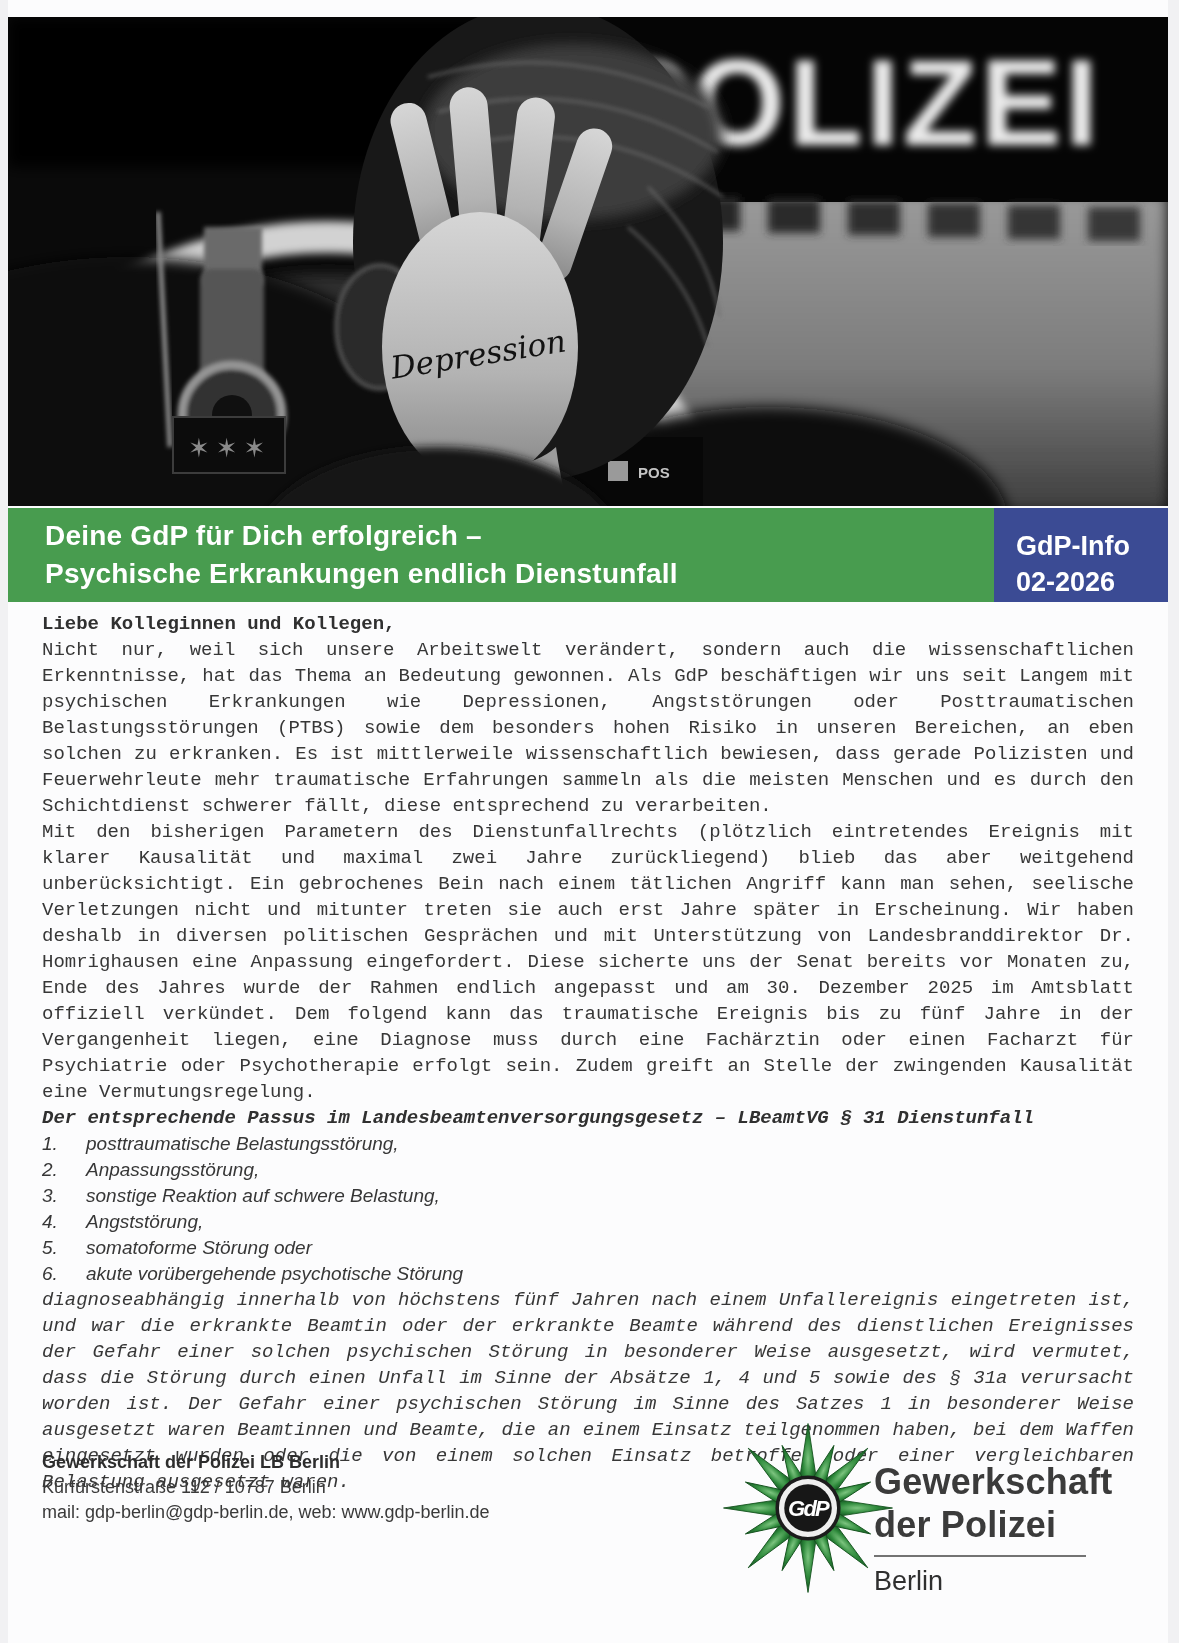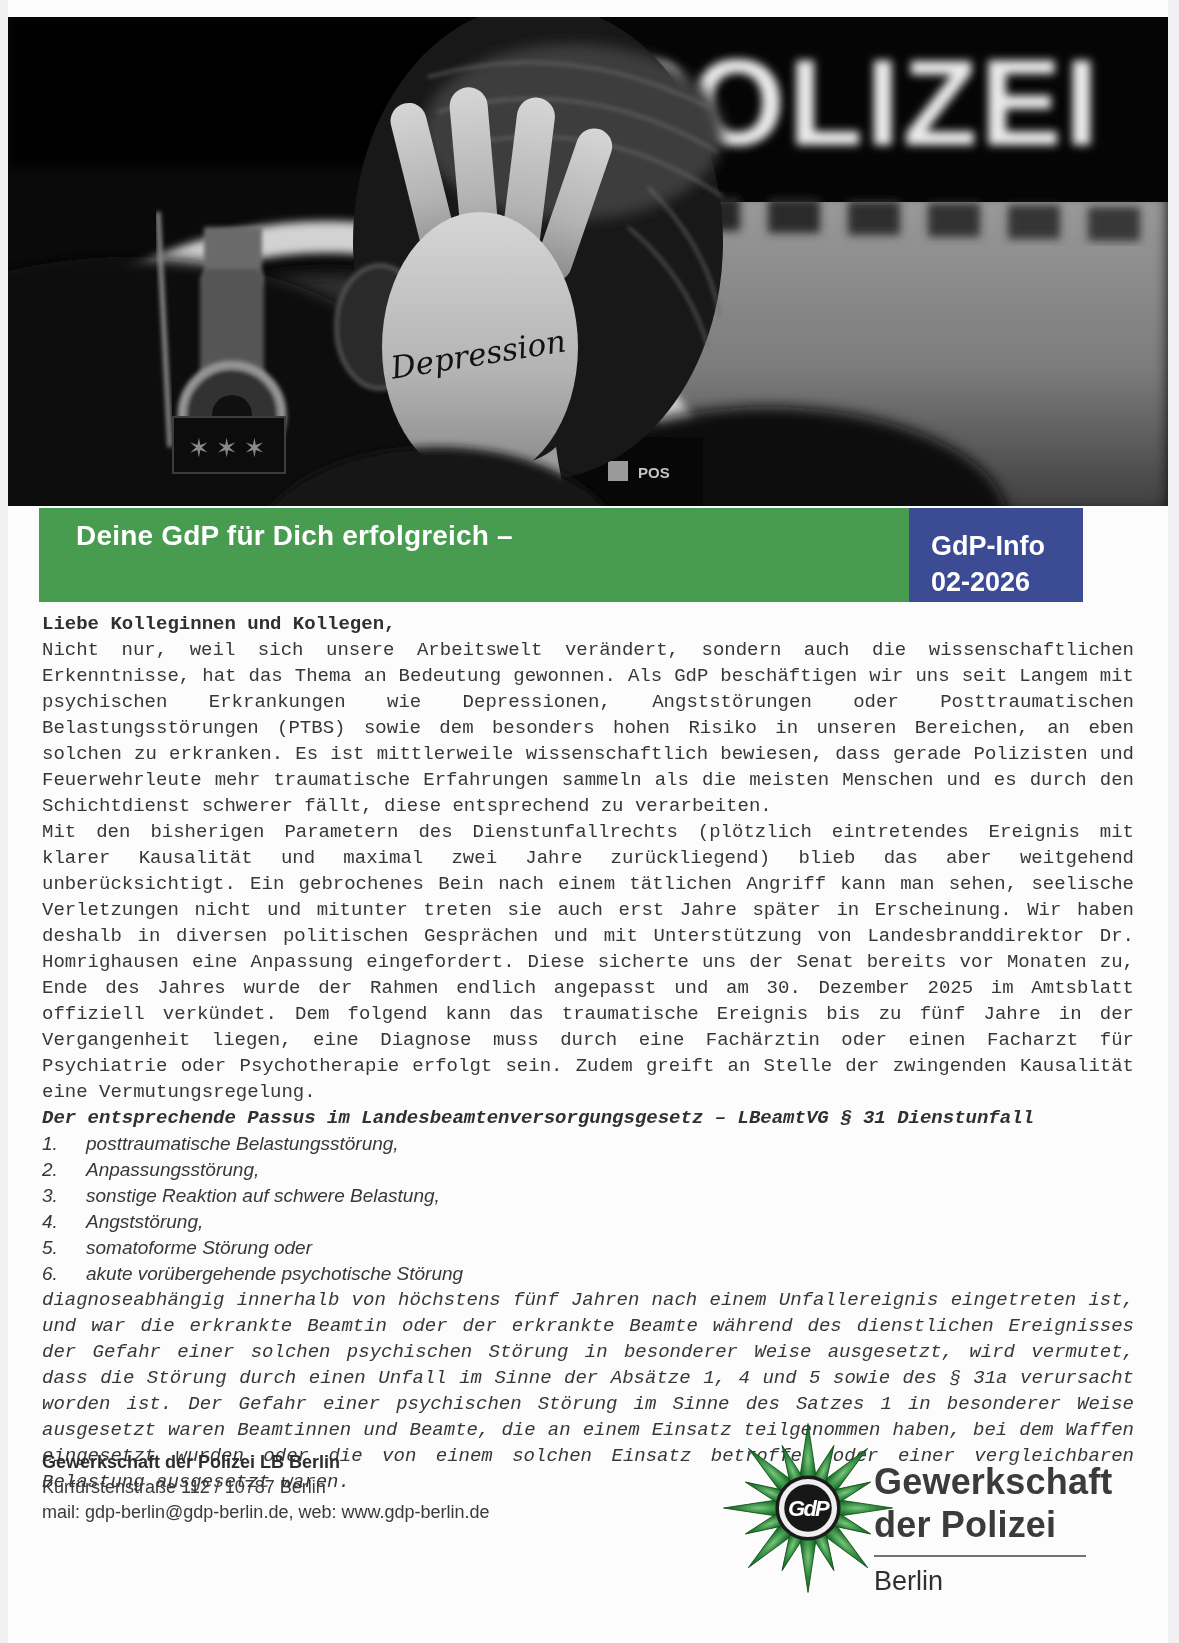--- a/index.html
+++ b/index.html
@@ -4,21 +4,21 @@
 <style>
   html,body{margin:0;padding:0;}
   .canvas{position:relative;width:1179px;height:1643px;background:#f1f1f3;
           font-family:"Liberation Sans",sans-serif;overflow:hidden;}
   .page{position:absolute;left:8px;top:0;width:1160px;height:1643px;background:#fcfcfd;}
 
   
   .photo{position:absolute;top:17px;left:0;width:1160px;height:489px;background:#000;overflow:hidden;}
 
   
-  .banner{position:absolute;top:508px;left:0;width:1044px;height:94px;background:#489c4f;margin-left:31px;}
+  .banner{position:absolute;top:508px;left:0;width:1160px;height:94px;background:#489c4f;}
   .banner-titles{position:absolute;left:37px;top:9px;}
   .banner-line{font-size:28px;font-weight:bold;color:#ffffff;line-height:38px;letter-spacing:.2px;}
   .info-box{position:absolute;right:0;top:0;width:174px;height:94px;background:#3b4b94;color:#fff;}
   .info-inner{padding:20px 0 0 22px;}
   .info-line{font-size:27px;font-weight:bold;line-height:36px;}
 
   
   .content{position:absolute;left:34px;top:611px;width:1092px;color:#373737;
            font-size:19px;line-height:26px;}
   .content p{margin:0;font-family:Liberation Mono, monospace;}
@@ -126,20 +126,21 @@
         </g>
         <text x="472" y="348" text-anchor="middle" transform="rotate(-9 472 348)" font-family="DejaVu Serif, serif" font-style="italic" font-size="31" fill="#121212">Depression</text>
 
         <ellipse cx="430" cy="535" rx="185" ry="105" fill="#131313" filter="url(#b4)"></ellipse>
       </svg>
     </div>
 
     <div class="banner">
       <div class="banner-titles">
         <div class="banner-line">Deine GdP für Dich erfolgreich –</div>
+        <div class="banner-line">Psychische Erkrankungen endlich Dienstunfall</div>
       </div>
       <div class="info-box">
         <div class="info-inner">
           <div class="info-line">GdP-Info</div>
           <div class="info-line">02-2026</div>
         </div>
       </div>
     </div>
 
     <div class="content">

